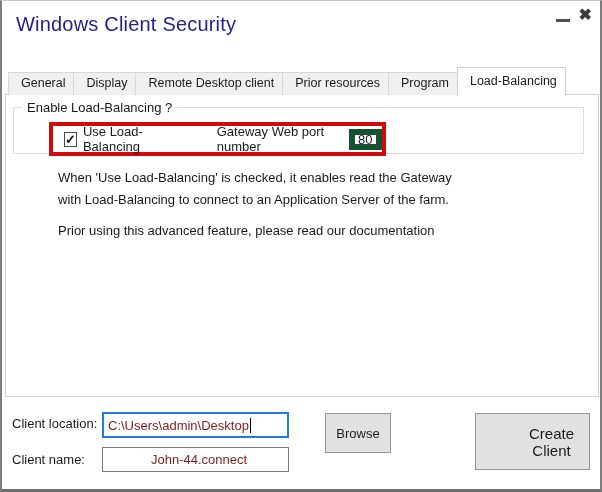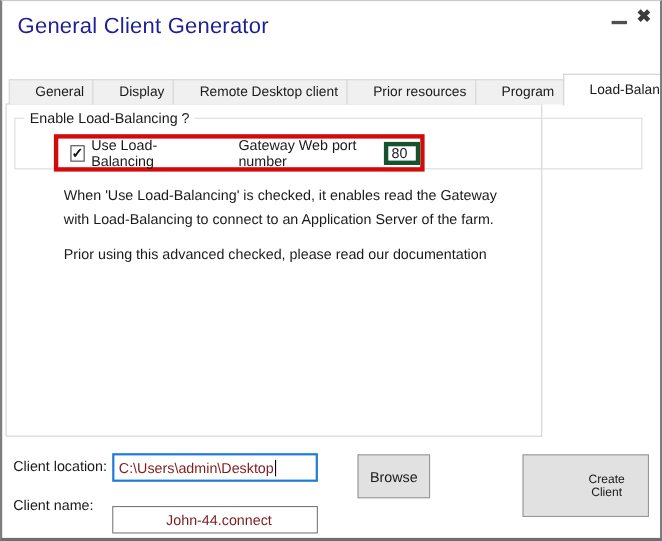--- a/index.html
+++ b/index.html
@@ -22,34 +22,34 @@
   .win-close{
     position:absolute;right:8px;top:4px;
     font-size:16px;font-weight:bold;color:#3b3b3b;cursor:pointer;
   }
   
   .tabstrip{
     position:absolute;left:6px;top:66px;height:28px;
     display:flex;align-items:flex-end;z-index:3;
   }
   .tab{
-    box-sizing:border-box;height:23px;padding:3px 8px 0 23px;
+    box-sizing:border-box;height:23px;padding:3px 8px 0 12px;
     background:#f0f0f0;border:1px solid #d6d6d6;border-bottom:none;
     font-size:12.5px;color:#1a1a1a;white-space:nowrap;cursor:pointer;
     margin-left:-1px;
   }
   .tab:first-child{margin-left:0;}
   .tab.active{
     height:29px;padding-top:6px;background:#ffffff;
     border:1px solid #cfcfcf;border-bottom:none;margin-bottom:-1px;
     position:relative;z-index:4;
   }
   
   .tabpanel{
-    position:absolute;left:3px;top:93px;width:488px;height:303px;
+    position:absolute;left:3px;top:93px;width:594px;height:303px;
     background:#ffffff;border:1px solid #d2d2d2;box-sizing:border-box;z-index:2;
   }
   .groupbox{
     position:absolute;left:7px;top:12px;width:571px;height:47px;
     border:1px solid #dcdcdc;box-sizing:border-box;
   }
   .groupbox-legend{
     position:absolute;left:8px;top:-8px;background:#ffffff;
     padding:0 5px;font-size:13px;color:#1a1a1a;
   }
@@ -61,58 +61,58 @@
   .checkbox{
     width:15px;height:15px;margin-left:11px;background:#ffffff;
     border:1px solid #4a4a4a;box-sizing:border-box;cursor:pointer;
     display:flex;align-items:center;justify-content:center;
     font-size:13px;font-weight:bold;color:#111;line-height:13px;
   }
   .cb-label{margin-left:6px;font-size:13px;color:#1a1a1a;cursor:default;}
   .port-label{margin-left:40px;font-size:13px;color:#1a1a1a;}
   .port-input{
     margin-left:8px;width:33px;height:21px;box-sizing:border-box;
-    border:4px solid #14532d;font-family:"Liberation Sans",sans-serif;
+    border:6px solid #14532d;font-family:"Liberation Sans",sans-serif;
     font-size:13px;padding:0 3px;color:#1a1a1a;outline:none;background:#fff;
   }
   .desc{
     position:absolute;left:52px;top:72px;
     font-size:13px;color:#1a1a1a;line-height:22px;
   }
   .desc .para2{margin-top:9px;}
   
   .f-label{position:absolute;font-size:13px;color:#1a1a1a;}
   .textbox{
     position:absolute;box-sizing:border-box;background:#ffffff;
     font-size:13px;color:#7f1d1d;padding:0 4px;display:flex;align-items:center;
     white-space:nowrap;overflow:hidden;
   }
   #client-location-field{
     left:100px;top:411px;width:187px;height:26px;border:2px solid #1e7bd7;
   }
   .caret{display:inline-block;width:1px;height:15px;background:#000;margin-left:1px;}
   #client-name-field{
-    left:100px;top:459px;width:187px;height:25px;border:1px solid #7a7a7a;
+    left:100px;top:446px;width:187px;height:25px;border:1px solid #7a7a7a;
     font-family:"Liberation Sans",sans-serif;outline:none;padding-left:48px;
   }
   .btn{
     position:absolute;box-sizing:border-box;background:#e1e1e1;
     border:1px solid #969696;font-family:"Liberation Sans",sans-serif;
     font-size:13px;color:#1a1a1a;cursor:pointer;
     display:flex;align-items:center;justify-content:center;
   }
   #browse-btn{left:323px;top:412px;width:66px;height:40px;}
-  #create-btn{left:473px;top:412px;width:115px;height:57px;font-size:11px;padding-left:44px;}
+  #create-btn{left:473px;top:412px;width:115px;height:57px;font-size:15px;padding-left:44px;}
 </style>
 </head>
 <body>
 
 <div id="window">
 
-  <div class="title">General Client Generator</div>
+  <div class="title">Windows Client Security</div>
   <div class="win-min">—</div>
   <div class="win-close">✖</div>
 
   <div class="tabstrip">
     <div class="tab">General</div>
     <div class="tab">Display</div>
     <div class="tab">Remote Desktop client</div>
     <div class="tab">Prior resources</div>
     <div class="tab">Program</div>
     <div class="tab active">Load-Balancing</div>
@@ -129,21 +129,21 @@
         <span>✓</span>
       </span>
       <span class="cb-label">Use Load-Balancing</span>
       <span class="port-label">Gateway Web port number</span>
       <input class="port-input" value="80" style="">
     </div>
 
     <div class="desc">
       <div>When 'Use Load-Balancing' is checked, it enables read the Gateway</div>
       <div>with Load-Balancing to connect to an Application Server of the farm.</div>
-      <div class="para2">Prior using this advanced checked, please read our documentation</div>
+      <div class="para2">Prior using this advanced feature, please read our documentation</div>
     </div>
 
   </div>
 
   <div class="f-label" style="left:10px;top:415px;">Client location:</div>
   <div class="textbox" id="client-location-field">
     <span>C:\Users\admin\Desktop</span>
     <span class="caret"></span>
   </div>
 

